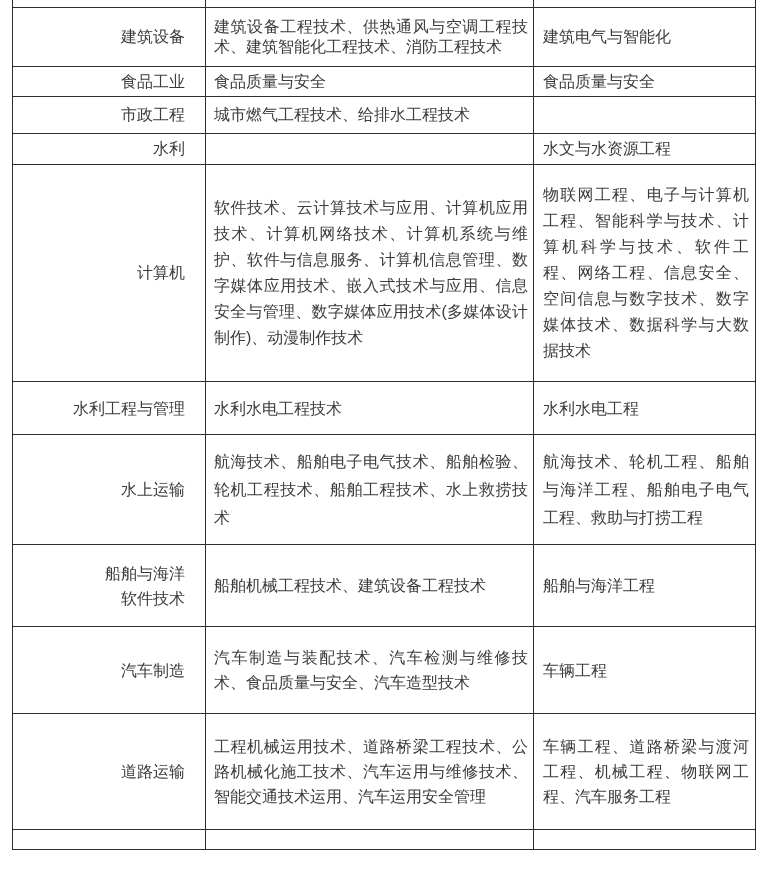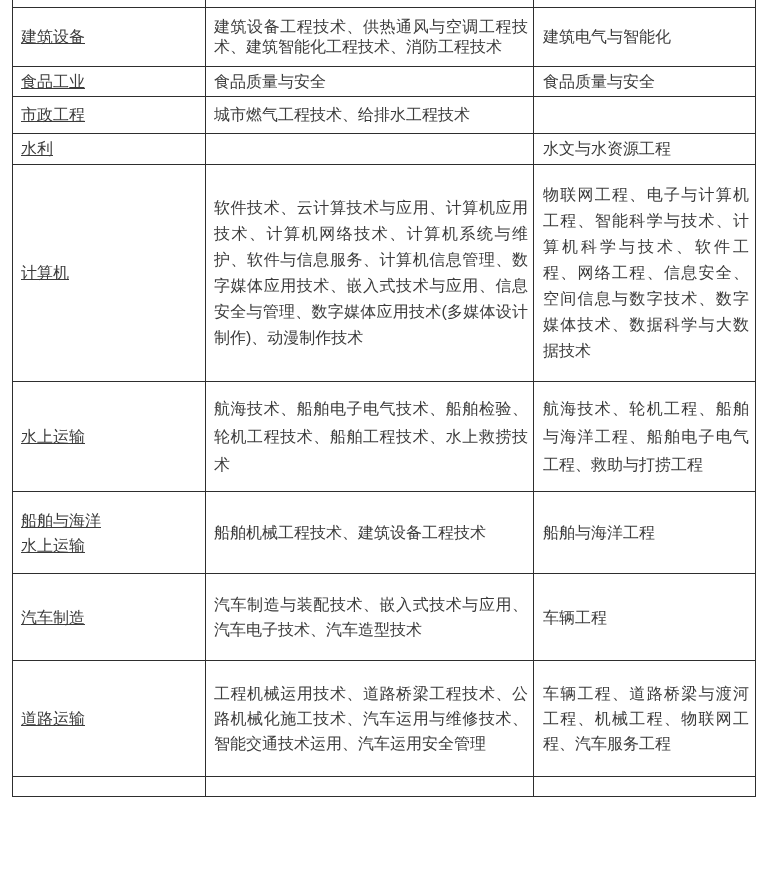--- a/index.html
+++ b/index.html
@@ -24,24 +24,23 @@
     margin: -8px 0 0 12px;
   }
   td {
     border: 1px solid var(--border-color);
     vertical-align: middle;
     color: var(--text-color);
     font-size: 16px;
     overflow: hidden;
   }
   td.category {
-    text-align: left;
+    text-align: right;
     white-space: pre-line;
-    padding: 2px 8px;
-    text-decoration: underline;
+    padding: 2px 20px;
   }
   td.majors {
     text-align: justify;
     padding: 2px 5px 2px 8px;
     word-break: break-all;
   }
   td.related {
     text-align: justify;
     padding: 2px 6px 2px 9px;
     word-break: break-all;
@@ -81,34 +80,39 @@
         <tr style="height: 31px; line-height: 20px;">
           <td class="category">水利</td>
           <td class="majors"></td>
           <td class="related">水文与水资源工程</td>
         </tr>
         <tr style="height: 217px; line-height: 26px;">
           <td class="category">计算机</td>
           <td class="majors">软件技术、云计算技术与应用、计算机应用技术、计算机网络技术、计算机系统与维护、软件与信息服务、计算机信息管理、数字媒体应用技术、嵌入式技术与应用、信息安全与管理、数字媒体应用技术(多媒体设计制作)、动漫制作技术</td>
           <td class="related">物联网工程、电子与计算机工程、智能科学与技术、计算机科学与技术、软件工程、网络工程、信息安全、空间信息与数字技术、数字媒体技术、数据科学与大数据技术</td>
         </tr>
+        <tr style="height: 53px; line-height: 25px;">
+          <td class="category">水利工程与管理</td>
+          <td class="majors">水利水电工程技术</td>
+          <td class="related">水利水电工程</td>
+        </tr>
         <tr style="height: 110px; line-height: 28px;">
           <td class="category">水上运输</td>
           <td class="majors">航海技术、船舶电子电气技术、船舶检验、轮机工程技术、船舶工程技术、水上救捞技术</td>
           <td class="related">航海技术、轮机工程、船舶与海洋工程、船舶电子电气工程、救助与打捞工程</td>
         </tr>
         <tr style="height: 82px; line-height: 25px;">
           <td class="category">船舶与海洋
-水上运输</td>
+软件技术</td>
           <td class="majors">船舶机械工程技术、建筑设备工程技术</td>
           <td class="related">船舶与海洋工程</td>
         </tr>
         <tr style="height: 87px; line-height: 25px;">
           <td class="category">汽车制造</td>
-          <td class="majors">汽车制造与装配技术、嵌入式技术与应用、汽车电子技术、汽车造型技术</td>
+          <td class="majors">汽车制造与装配技术、汽车检测与维修技术、食品质量与安全、汽车造型技术</td>
           <td class="related">车辆工程</td>
         </tr>
         <tr style="height: 116px; line-height: 25px;">
           <td class="category">道路运输</td>
           <td class="majors">工程机械运用技术、道路桥梁工程技术、公路机械化施工技术、汽车运用与维修技术、智能交通技术运用、汽车运用安全管理</td>
           <td class="related">车辆工程、道路桥梁与渡河工程、机械工程、物联网工程、汽车服务工程</td>
         </tr>
         <tr style="height: 20px; line-height: 20px;">
           <td class="category"></td>
           <td class="majors"></td>

